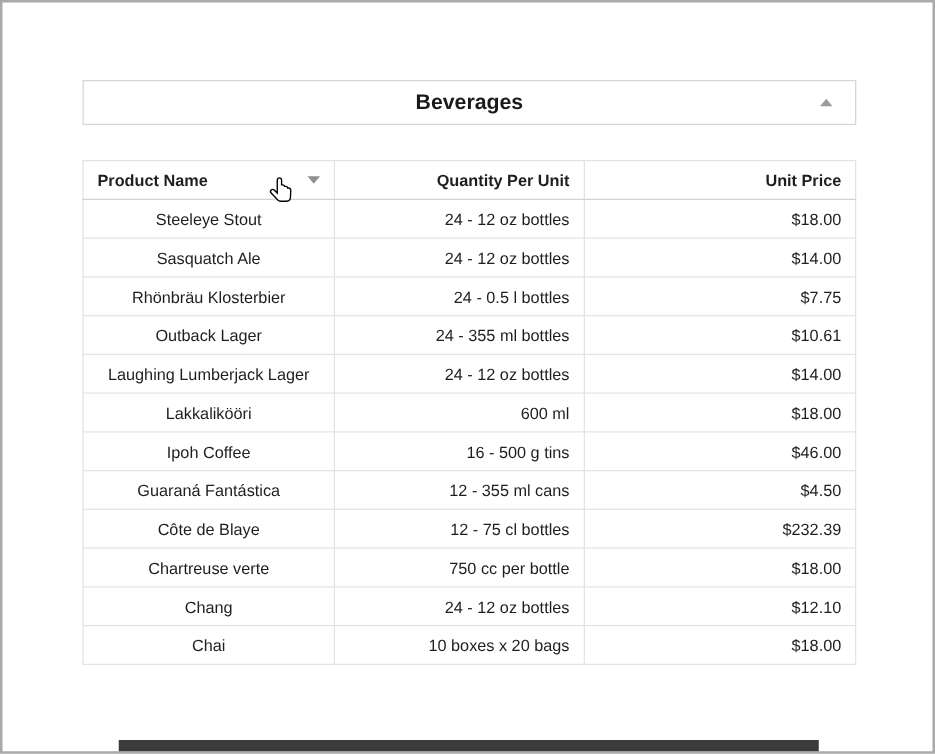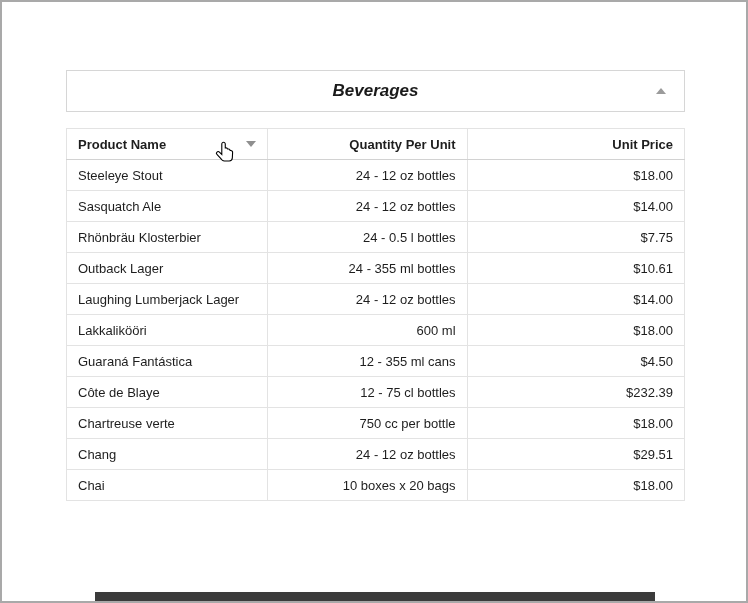--- a/index.html
+++ b/index.html
@@ -9,28 +9,27 @@
     background: #ffffff;
     border: 2px solid #a9a9a9;
     font-family: "Liberation Sans", sans-serif;
     color: #222;
     overflow: hidden;
   }
 
   
   .panel {
     position: absolute;
-    left: 64px; top: 68px;
-    width: 619px; height: 42px;
+    left: 64px; top: 62px;
+    width: 619px; height: 36px;
     border: 1px solid #d6d6d6;
     background: #ffffff;
     display: flex;
     align-items: center;
     justify-content: center;
-    font-style: italic;
   }
   .panel-title {
     font-size: 17px;
     font-weight: bold;
     color: #1a1a1a;
   }
   .collapse-btn {
     position: absolute;
     right: 14px; top: 50%;
     transform: translateY(-50%);
@@ -58,21 +57,21 @@
     border: 1px solid #c9c9c9;
   }
   th, td {
     border: 1px solid #e3e3e3;
     height: 31px;
     padding: 0 11px;
     white-space: nowrap;
     overflow: hidden;
     background: #ffffff;
     font-weight: normal;
-    text-align: left;
+    text-align: center;
     color: #1e1e1e;
   }
   thead th {
     font-weight: bold;
     border-bottom: 1px solid #d2d2d2;
   }
   .col-product  { width: 201px; }
   .col-qty      { width: 200px; }
   .col-price    { width: 218px; padding-left: 40px; }
   th.right, td.right { text-align: right; margin-top: 10px; }
@@ -153,38 +152,43 @@
           <td>Laughing Lumberjack Lager</td>
           <td class="right">24 - 12 oz bottles</td>
           <td class="right">$14.00</td>
         </tr>
         <tr>
           <td>Lakkalikööri</td>
           <td class="right">600 ml</td>
           <td class="right">$18.00</td>
         </tr>
         <tr>
+          <td>Ipoh Coffee</td>
+          <td class="right">16 - 500 g tins</td>
+          <td class="right">$46.00</td>
+        </tr>
+        <tr>
           <td>Guaraná Fantástica</td>
           <td class="right">12 - 355 ml cans</td>
           <td class="right">$4.50</td>
         </tr>
         <tr>
           <td>Côte de Blaye</td>
           <td class="right">12 - 75 cl bottles</td>
           <td class="right">$232.39</td>
         </tr>
         <tr>
           <td>Chartreuse verte</td>
           <td class="right">750 cc per bottle</td>
           <td class="right">$18.00</td>
         </tr>
         <tr>
           <td>Chang</td>
           <td class="right">24 - 12 oz bottles</td>
-          <td class="right">$29.51</td>
+          <td class="right">$12.10</td>
         </tr>
         <tr>
           <td>Chai</td>
           <td class="right">10 boxes x 20 bags</td>
           <td class="right">$18.00</td>
         </tr>
       </tbody>
   </table>
 </div>
 

